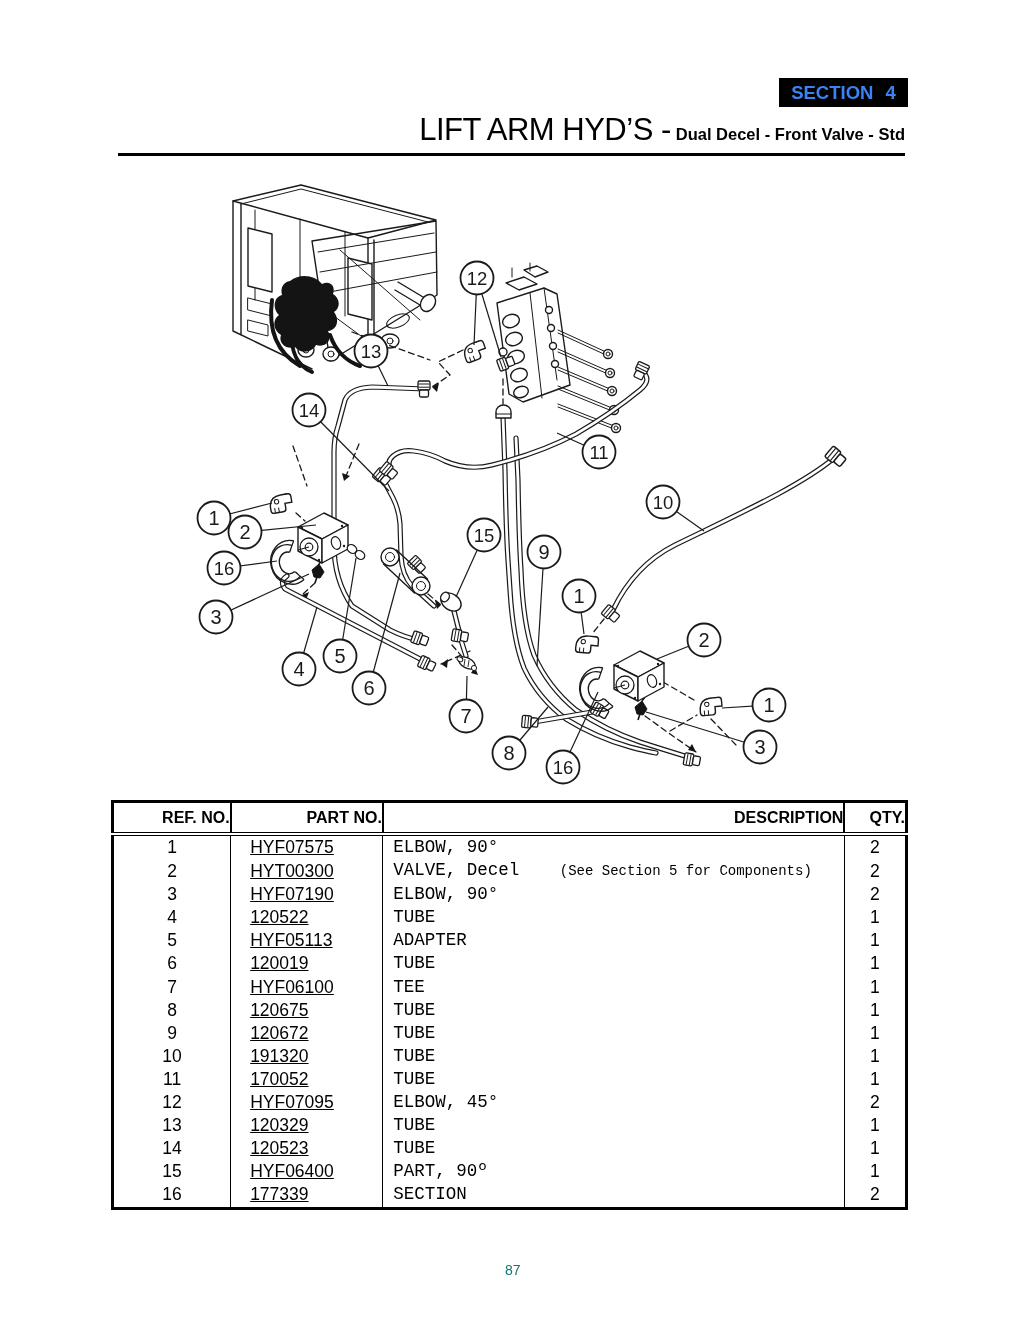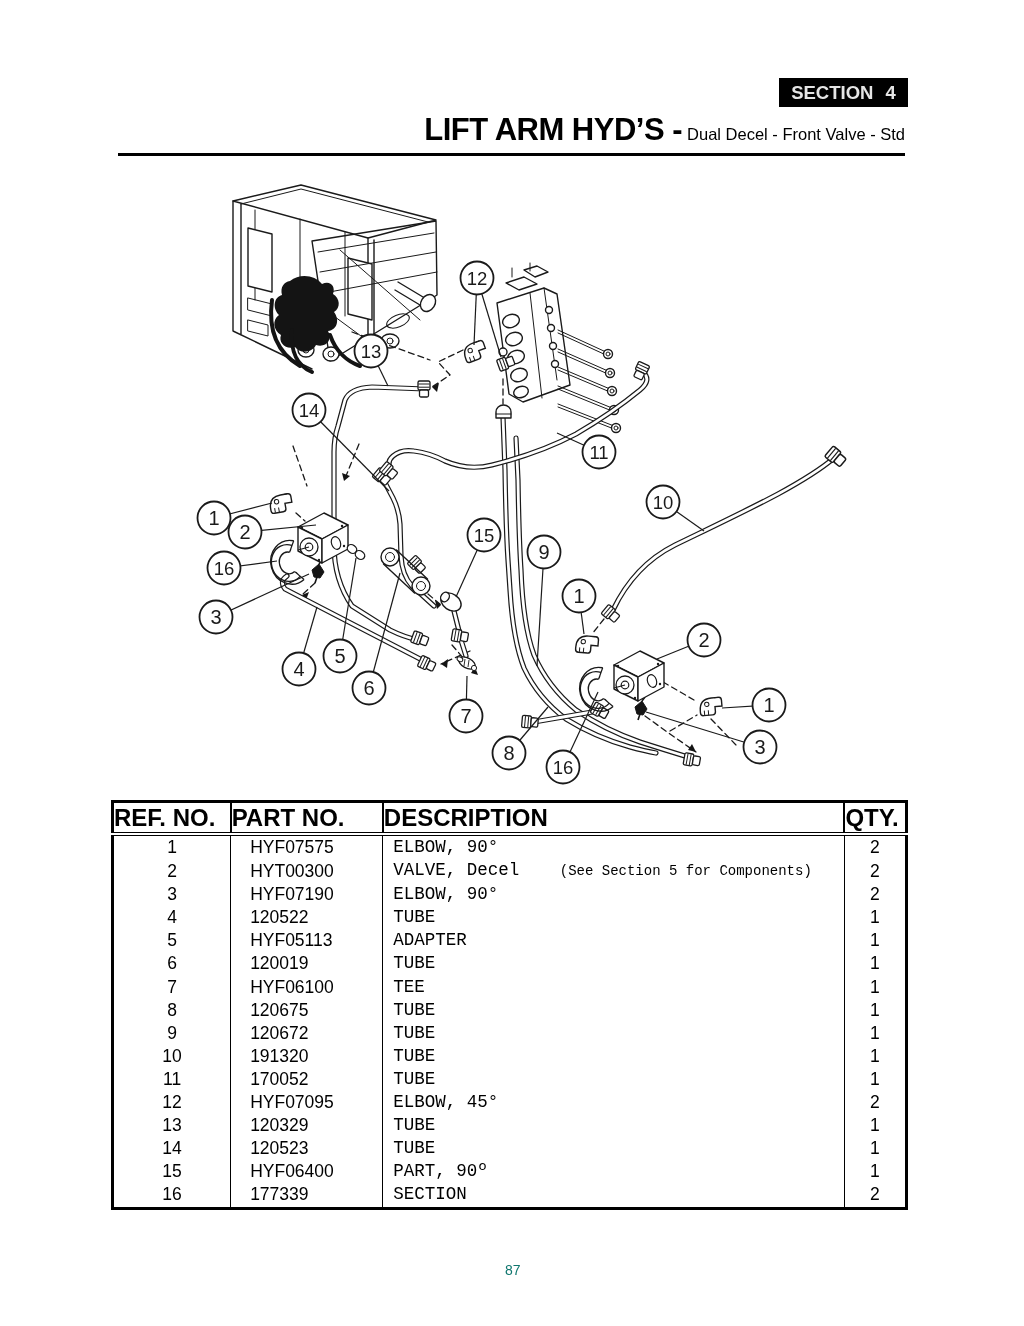--- a/index.html
+++ b/index.html
@@ -1,51 +1,51 @@
 <!DOCTYPE html>
 <html><head>
 <meta charset="utf-8">
 <style>
   html,body{margin:0;padding:0;background:#ffffff;}
   body{width:1024px;height:1326px;position:relative;font-family:"Liberation Sans",sans-serif;color:#000;}
   .page{position:absolute;inset:0;background:#fff;overflow:hidden;}
 
   
-  .section-badge{position:absolute;top:78px;left:779px;width:129px;height:29px;background:#000;color:#e5e5e5;
+  .section-badge{position:absolute;top:78px;left:779px;width:129px;height:29px;background:#000;color:#3b82f6;
     font-weight:bold;font-size:18.5px;line-height:29px;text-align:center;word-spacing:7px;}
   .title-wrap{position:absolute;top:112px;left:0;width:905px;text-align:right;white-space:nowrap;}
-  .title-main{font-size:31px;font-weight:bold;letter-spacing:-0.5px;margin-top:37px;}
-  .title-sub{font-size:16.5px;font-weight:normal;padding-left:5px;}
+  .title-main{font-size:31px;font-weight:normal;letter-spacing:-0.5px;margin-top:37px;}
+  .title-sub{font-size:16.5px;font-weight:bold;padding-left:5px;}
   .title-rule{position:absolute;top:153px;left:118px;width:787px;height:3px;background:#000;}
 
   
   #diagram{position:absolute;left:100px;top:165px;width:824px;height:635px;}
   .ln{fill:none;stroke:#1a1a1a;stroke-width:1.4;stroke-linecap:round;stroke-linejoin:round;}
   .lnw{fill:#fff;stroke:#1a1a1a;stroke-width:1.4;stroke-linecap:round;stroke-linejoin:round;}
   .thin{stroke-width:1;}
   .hose{fill:none;stroke:#141414;stroke-width:4;stroke-linecap:round;}
   .blob{fill:#141414;stroke:none;}
   .tA{fill:none;stroke:#1a1a1a;stroke-width:5.2;stroke-linecap:round;stroke-linejoin:round;}
   .tB{fill:none;stroke:#ffffff;stroke-width:2.8;stroke-linecap:round;stroke-linejoin:round;}
   .dash{fill:none;stroke:#1a1a1a;stroke-width:1.3;stroke-dasharray:6 4;stroke-linecap:round;}
   .leader{stroke:#1a1a1a;stroke-width:1.2;}
   .callout-circle{fill:#fff;stroke:#1a1a1a;stroke-width:1.8;}
   .callout-num{fill:#1a1a1a;font-family:"Liberation Sans",sans-serif;}
 
   
   .parts-table{position:absolute;left:111px;top:800px;width:797px;border-collapse:collapse;
     border:3px solid #000;font-size:17.5px;}
   .parts-table th{border-bottom:4px double #000;border-left:2px solid #000;height:29px;
-    font-size:24px;font-weight:bold;text-align:left;padding:0;}
+    font-size:16px;font-weight:bold;text-align:right;padding:0;}
   .parts-table th:first-child{border-left:none;}
   .parts-table td{border-left:1.6px solid #000;padding:0;line-height:23.1px;height:23.1px;white-space:nowrap;}
   .parts-table td:first-child{border-left:none;}
   .col-ref{width:118px;} .col-part{width:152px;} .col-desc{width:461px;} .col-qty{width:62px;}
   td.ref,td.qty{text-align:center;}
-  td.part{padding-left:19px;}
+  td.part{padding-left:19px;text-decoration:underline;}
   td.desc{padding-left:10px;font-family:Liberation Mono, monospace;}
   .desc-note{font-size:14px;padding-left:32px;}
 
   
   .footer-text{position:absolute;top:1262px;left:120px;font-size:14px;color:#111;}
   .footer-page{position:absolute;top:1262px;left:505px;font-size:14px;color:#0f766e;}
 </style>
 </head>
 <body>
 

